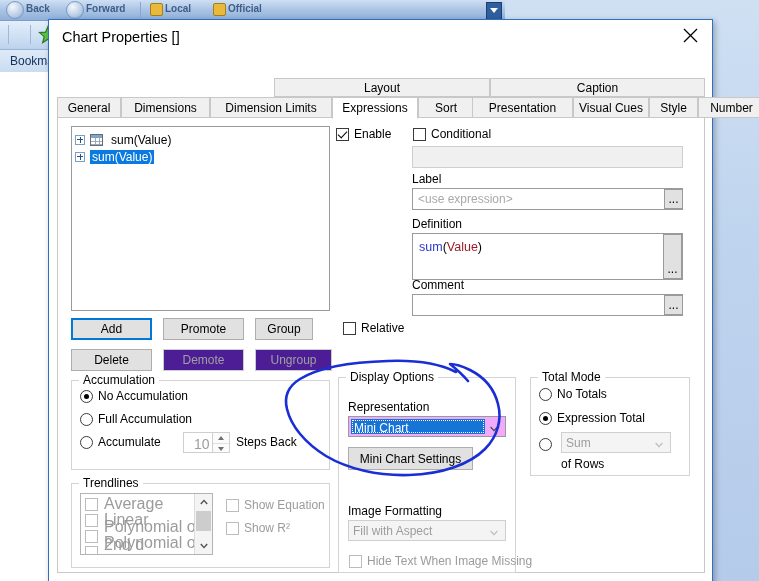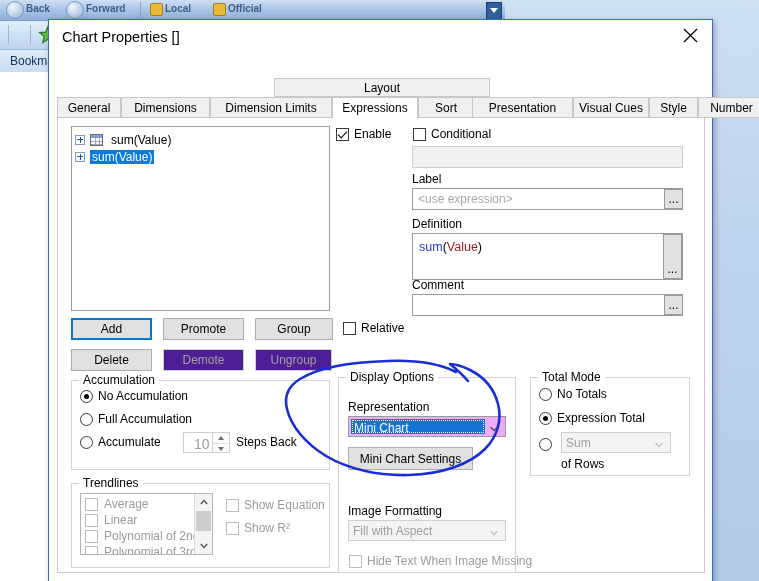--- a/index.html
+++ b/index.html
@@ -127,21 +127,21 @@
   .spin .sb.up{top:0;border-bottom:1px solid #e0e0e0;}
   .spin .sb.dn{bottom:0;}
   .tri{position:absolute;left:50%;transform:translateX(-50%);}
   .tri.up{top:3px;border-left:3.5px solid transparent;border-right:3.5px solid transparent;
       border-bottom:4px solid #6d6d6d;}
   .tri.dn{top:4px;border-left:3.5px solid transparent;border-right:3.5px solid transparent;
       border-top:4px solid #6d6d6d;}
 
   
   .listbox{position:absolute;box-sizing:border-box;background:#fff;border:1px solid #b4b4b4;overflow:hidden;}
-  .lb-item{position:absolute;left:4px;height:16px;display:flex;align-items:center;font-size:12px;color:#9b9b9b;}
+  .lb-item{position:absolute;left:4px;height:16px;display:flex;align-items:center;font-size:16px;color:#9b9b9b;}
   .lb-scroll{position:absolute;right:0;top:0;bottom:0;width:17px;background:#f4f4f4;
       border-left:1px solid #dcdcdc;cursor:pointer;}
   .lb-arrow{position:absolute;left:0;right:0;height:16px;display:flex;align-items:center;justify-content:center;}
   .lb-thumb{position:absolute;left:1px;right:1px;background:#cdcdcd;}
 
   
   .defbox{position:absolute;box-sizing:border-box;background:#fff;border:1px solid #9a9a9a;
       font-family:"Liberation Sans",sans-serif;font-size:12.5px;padding:6px 6px;}
   .kw{color:#2b39c8;} .par{color:#000;} .fld{color:#9b1c28;}
 
@@ -186,20 +186,21 @@
   <div class="dlg-title">Chart Properties []</div>
   <div class="dlg-close">
     <svg width="15" height="15" viewBox="0 0 15 15">
       <line x1="1" y1="1" x2="14" y2="14" stroke="#000" stroke-width="1.3"></line>
       <line x1="14" y1="1" x2="1" y2="14" stroke="#000" stroke-width="1.3"></line>
     </svg>
   </div>
 
   <div class="tabs-top">
     <div class="tab-top" style="left:217px;width:216px">Layout</div>
+    <div class="tab-top" style="left:433px;width:215px">Caption</div>
   </div>
 
   <div class="tabs-bot">
     <div class="tab-bot" style="left:0px;width:64px">General</div>
     <div class="tab-bot" style="left:64px;width:89px">Dimensions</div>
     <div class="tab-bot" style="left:153px;width:122px">Dimension Limits</div>
     <div class="tab-bot active" style="left:275px;width:86px">Expressions</div>
     <div class="tab-bot" style="left:361px;width:56px">Sort</div>
     <div class="tab-bot" style="left:415px;width:101px">Presentation</div>
     <div class="tab-bot" style="left:516px;width:76px">Visual Cues</div>
@@ -222,21 +223,21 @@
         <span class="name">sum(Value)</span>
       </div>
       <div class="tree-row selected" style="top:21px">
         <span class="expander"></span>
         <span class="name">sum(Value)</span>
       </div>
     </div>
 
     <div class="btn focus" style="left:13px;top:200px;width:81px;height:22px">Add</div>
     <div class="btn" style="left:105px;top:200px;width:81px;height:22px">Promote</div>
-    <div class="btn" style="left:197px;top:200px;width:78px;height:22px">Group</div>
+    <div class="btn" style="left:197px;top:200px;width:58px;height:22px">Group</div>
     <div class="btn" style="left:13px;top:231px;width:81px;height:22px">Delete</div>
     <div class="btn dis" style="left:105px;top:231px;width:81px;height:22px">Demote</div>
     <div class="btn dis" style="left:197px;top:231px;width:77px;height:22px">Ungroup</div>
 
     <div class="cb on" style="left:278px;top:10px"></div>
     <div class="lbl" style="left:296px;top:9px">Enable</div>
 
     <div class="cb" style="left:355px;top:10px"></div>
     <div class="lbl" style="left:373px;top:9px">Conditional</div>
     <div class="txt dis" style="left:354px;top:28px;width:271px;height:22px"></div>

